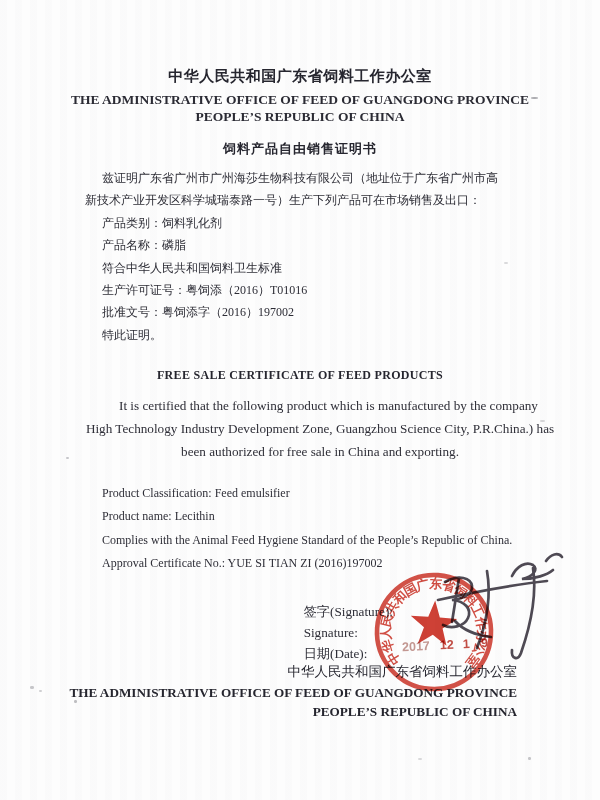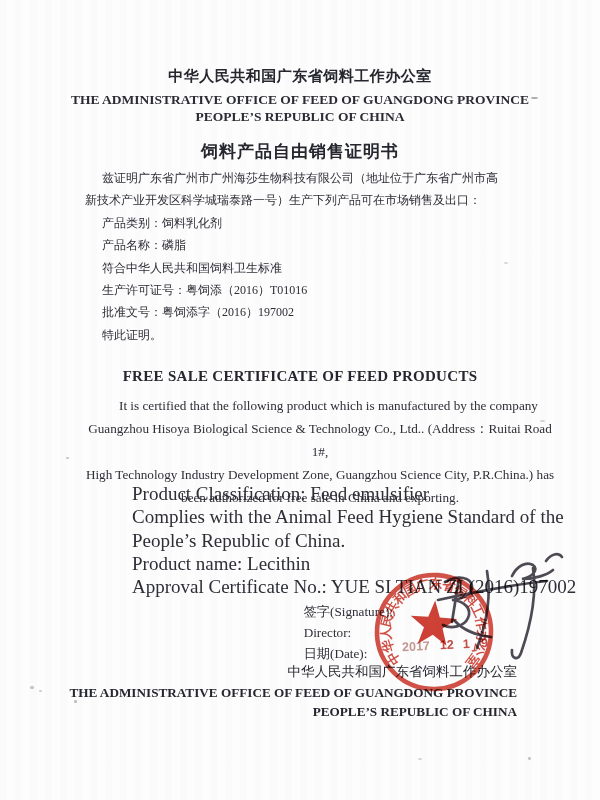--- a/index.html
+++ b/index.html
@@ -9,28 +9,28 @@
       repeating-linear-gradient(90deg, rgba(120,120,135,0.018) 0 7px, rgba(255,255,255,0) 7px 15px),
       #fdfdfd;
     font-family:"Liberation Serif","DejaVu Serif",serif;
     color:#2e2e37;
   }
   .abs{position:absolute;}
   .center{left:0;right:0;text-align:center;}
   
   .hdr-cn{top:67px;font-size:15px;font-weight:700;letter-spacing:.5px;color:#26262f;}
   .hdr-en{top:91px;font-size:13.5px;font-weight:700;line-height:17px;color:#2b2b34;}
-  .cert-title{top:140px;font-size:17px;font-weight:700;letter-spacing:1px;color:#26262f;}
+  .cert-title{top:140px;font-size:13px;font-weight:700;letter-spacing:1px;color:#26262f;}
   
   .cn-body{top:167px;left:85px;width:460px;font-size:12px;line-height:22.4px;color:#2c2c35;}
   .indent{padding-left:17px;}
   
-  .en-title{top:368px;font-size:15px;font-weight:700;letter-spacing:.3px;color:#26262f;}
+  .en-title{top:368px;font-size:12px;font-weight:700;letter-spacing:.3px;color:#26262f;}
   .en-para{top:394px;left:85px;width:470px;font-size:13.2px;line-height:23px;color:#2e2e37;text-align:center;}
-  .en-items{top:482px;left:102px;font-size:19px;line-height:23.3px;color:#2e2e37;margin-left:30px;}
+  .en-items{top:482px;left:102px;font-size:12px;line-height:23.3px;color:#2e2e37;}
   
   .sig-block{top:602px;right:207px;text-align:left;font-size:13.2px;line-height:20.8px;color:#2e2e37;}
   
   .footer{top:661px;right:83px;text-align:right;color:#26262f;}
   .footer .f-cn{font-size:13.5px;line-height:22px;}
   .footer .f-en{font-size:13.2px;font-weight:700;line-height:19px;}
   
   .seal{left:372px;top:570px;width:124px;height:124px;transform:rotate(4deg);mix-blend-mode:multiply;}
   .sig-svg{left:415px;top:544px;width:150px;height:122px;mix-blend-mode:multiply;}
   .date-stamp{
@@ -64,34 +64,33 @@
     <div class="indent">产品名称：磷脂</div>
     <div class="indent">符合中华人民共和国饲料卫生标准</div>
     <div class="indent">生产许可证号：粤饲添（2016）T01016</div>
     <div class="indent">批准文号：粤饲添字（2016）197002</div>
     <div class="indent">特此证明。</div>
   </div>
 
   <div class="abs center en-title">FREE SALE CERTIFICATE OF FEED PRODUCTS</div>
   <div class="abs en-para">
     <div class="indent">It is certified that the following product which is manufactured by the company</div>
-    <div>Guangzhou Hisoya Biological Science &amp; Technology Co., Ltd.. (Address：Ruitai Road 1#,</div>
     <div>High Technology Industry Development Zone, Guangzhou Science City, P.R.China.) has</div>
     <div>been authorized for free sale in China and exporting.</div>
   </div>
   <div class="abs en-items">
     <div>Product Classification: Feed emulsifier</div>
+    <div>Product name: Lecithin</div>
     <div>Complies with the Animal Feed Hygiene Standard of the People’s Republic of China.</div>
-    <div>Product name: Lecithin</div>
     <div>Approval Certificate No.: YUE SI TIAN ZI (2016)197002</div>
   </div>
 
   <div class="abs sig-block">
     <div>签字(Signature):</div>
-    <div>Director:</div>
+    <div>Signature:</div>
     <div>日期(Date):</div>
   </div>
 
   <div class="abs date-stamp"><span class="d0">2017</span><span class="d1">12</span><span class="d2">1 9</span></div>
 
   <div class="abs footer">
     <div class="f-cn">中华人民共和国广东省饲料工作办公室</div>
     <div class="f-en">THE ADMINISTRATIVE OFFICE OF FEED OF GUANGDONG PROVINCE</div>
     <div class="f-en">PEOPLE’S REPUBLIC OF CHINA</div>
   </div>

